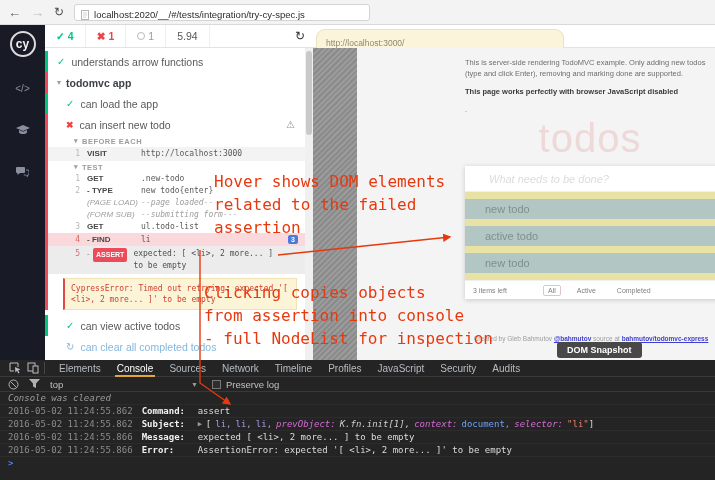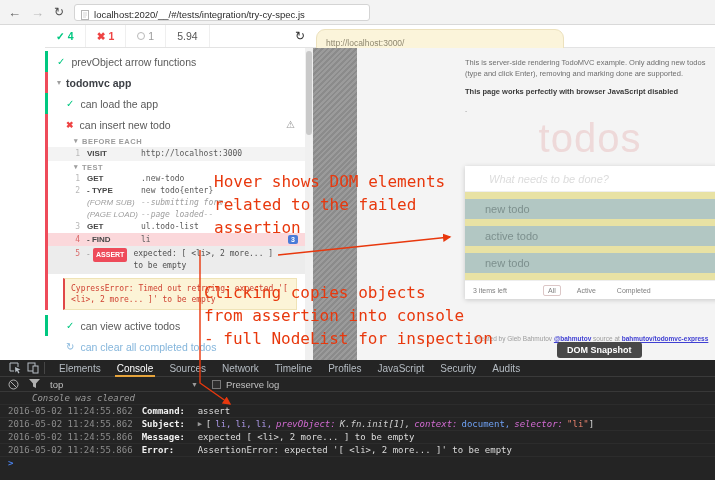--- a/index.html
+++ b/index.html
@@ -122,21 +122,21 @@
                font-size:9.5px; color:#c0c0c0; padding-left:8px; }
   .dt-filter .fi { margin-right:10px; display:flex; align-items:center; }
   .ctx-dd { width:148px; display:flex; justify-content:space-between; align-items:center; }
   .dd-caret { color:#9a9a9a; font-size:7px; }
   .chk { width:9px; height:9px; border:1px solid #777; background:#2e2e2e; margin:0 5px 0 14px; }
   .dt-rows { font-family:"DejaVu Sans Mono", monospace; font-size:9px; }
   .dt-row { display:flex; height:13px; line-height:13px; padding-left:8px; border-bottom:1px solid #2c2c2c;
             color:#dcdcdc; white-space:nowrap; }
   .ts { color:#8b8b8b; margin-right:9px; }
   .lbl { color:#f0f0f0; font-weight:bold; width:56px; flex:none; }
-  .cleared-txt { color:#9a9a9a; font-style:italic;margin-left:24px; }
+  .cleared-txt { color:#9a9a9a; font-style:italic; }
   .exp { color:#9a9a9a; margin-right:4px; font-size:7px; }
   .sp { margin-right:4px; }
   .node { color:#ab97e6; }
   .okey { color:#d26bd2; font-style:italic; }
   .oval { color:#cfcfcf; font-style:italic; }
   .odoc { color:#6ea0f2; }
   .ostr { color:#e8826d; }
   .prompt-row { display:flex; height:13px; line-height:13px; padding-left:8px; color:#4a83f0; font-weight:bold; }
 
   
@@ -157,20 +157,36 @@
     <span class="nav-reload">↻</span>
     <div class="url-box">
       <svg width="8" height="10" viewBox="0 0 8 10">
         <rect x="0.5" y="0.5" width="7" height="9" fill="#fff" stroke="#b5b5b5"></rect>
         <path d="M2 3h4M2 5h4M2 7h3" stroke="#c9c9c9" stroke-width="0.8"></path>
       </svg>
       <span class="url-text">localhost:2020/__/#/tests/integration/try-cy-spec.js</span>
     </div>
   </div>
 
+  <div class="sidebar">
+    <div class="cy-logo">cy</div>
+    <div class="side-icon">&lt;/&gt;</div>
+    <div class="side-icon">
+      <svg width="14" height="10" viewBox="0 0 14 10">
+          <path d="M7 0L14 3 7 6 0 3z" fill="#8a8f9e"></path>
+          <path d="M3 5v2.2c0 .9 1.8 1.8 4 1.8s4-.9 4-1.8V5L7 6.8z" fill="#8a8f9e"></path>
+        </svg>
+    </div>
+    <div class="side-icon">
+      <svg width="13" height="11" viewBox="0 0 13 11">
+          <path d="M0 1a1 1 0 011-1h7a1 1 0 011 1v4a1 1 0 01-1 1H4L1.5 8V6H1a1 1 0 01-1-1z" fill="#8a8f9e"></path>
+          <path d="M10 3h2a1 1 0 011 1v3a1 1 0 01-1 1h-.5v1.6L9.5 8H7.8" fill="none" stroke="#8a8f9e" stroke-width="0.9"></path>
+        </svg>
+    </div>
+  </div>
 
   <div class="cy-header">
     <div class="stat pass">
       <span>✓</span>
       <span>4</span>
     </div>
     <div class="stat fail">
       <span>✖</span>
       <span>1</span>
     </div>
@@ -182,21 +198,21 @@
   </div>
   <span class="cy-reload" style="left:295px; top:29px; position:absolute; font-size:12px; color:#2f2f2f; z-index:5;">↻</span>
   <div class="app-url-pill" style="left:316px; top:29px;">
     <span>http://localhost:3000/</span>
   </div>
 
   <div class="reporter">
     <div style="height:3px;"></div>
     <div class="t-row pass">
       <span class="tick">✓</span>
-      <span>prevObject arrow functions</span>
+      <span>understands arrow functions</span>
     </div>
     <div class="t-row suitefail">
       <span class="caret">▾</span>
       <span class="suite-label">todomvc app</span>
     </div>
     <div class="t-row pass indent">
       <span class="tick">✓</span>
       <span>can load the app</span>
     </div>
 
@@ -224,27 +240,27 @@
         <span class="method">GET</span>
         <span class="msg">.new-todo</span>
       </div>
       <div class="cmd">
         <span class="num">2</span>
         <span class="method">- TYPE</span>
         <span class="msg">new todo{enter}</span>
       </div>
       <div class="cmd ghost">
         <span class="num"></span>
+        <span class="method">(PAGE LOAD)</span>
+        <span class="msg">--page loaded--</span>
+      </div>
+      <div class="cmd ghost">
+        <span class="num"></span>
         <span class="method">(FORM SUB)</span>
         <span class="msg">--submitting form---</span>
-      </div>
-      <div class="cmd ghost">
-        <span class="num"></span>
-        <span class="method">(PAGE LOAD)</span>
-        <span class="msg">--page loaded--</span>
       </div>
       <div class="cmd">
         <span class="num">3</span>
         <span class="method">GET</span>
         <span class="msg">ul.todo-list</span>
       </div>
       <div class="cmd find">
         <span class="num red">4</span>
         <span class="method">- FIND</span>
         <span class="msg">li</span>

